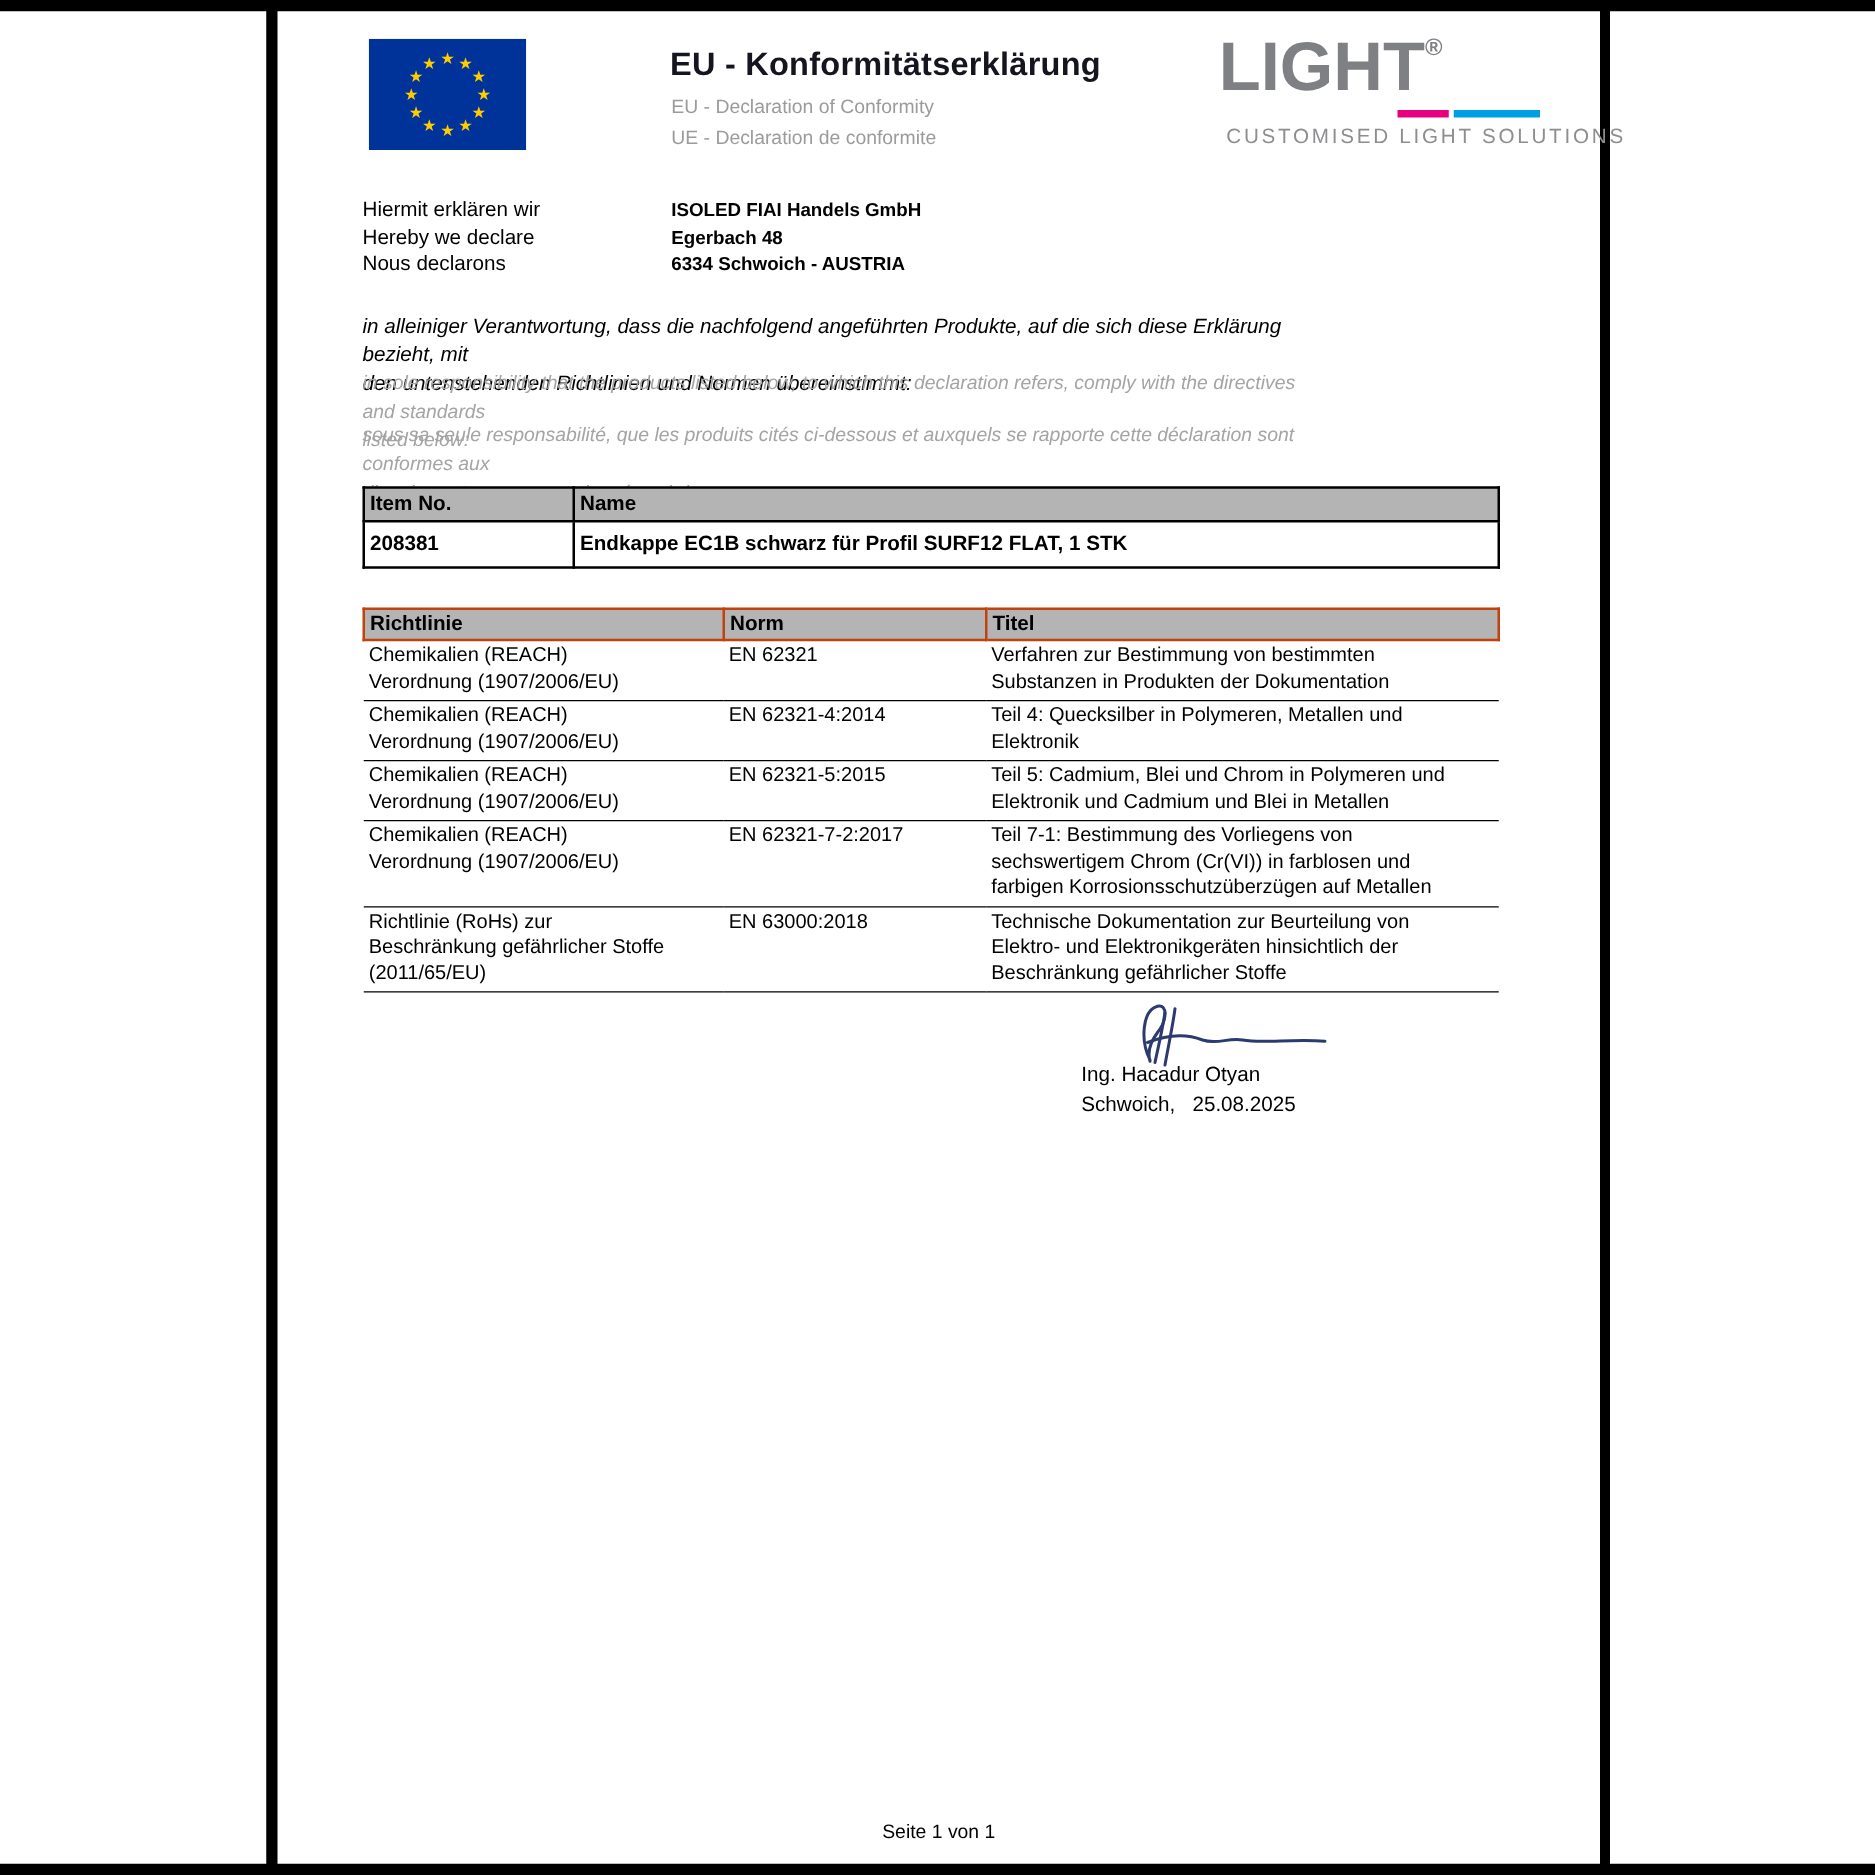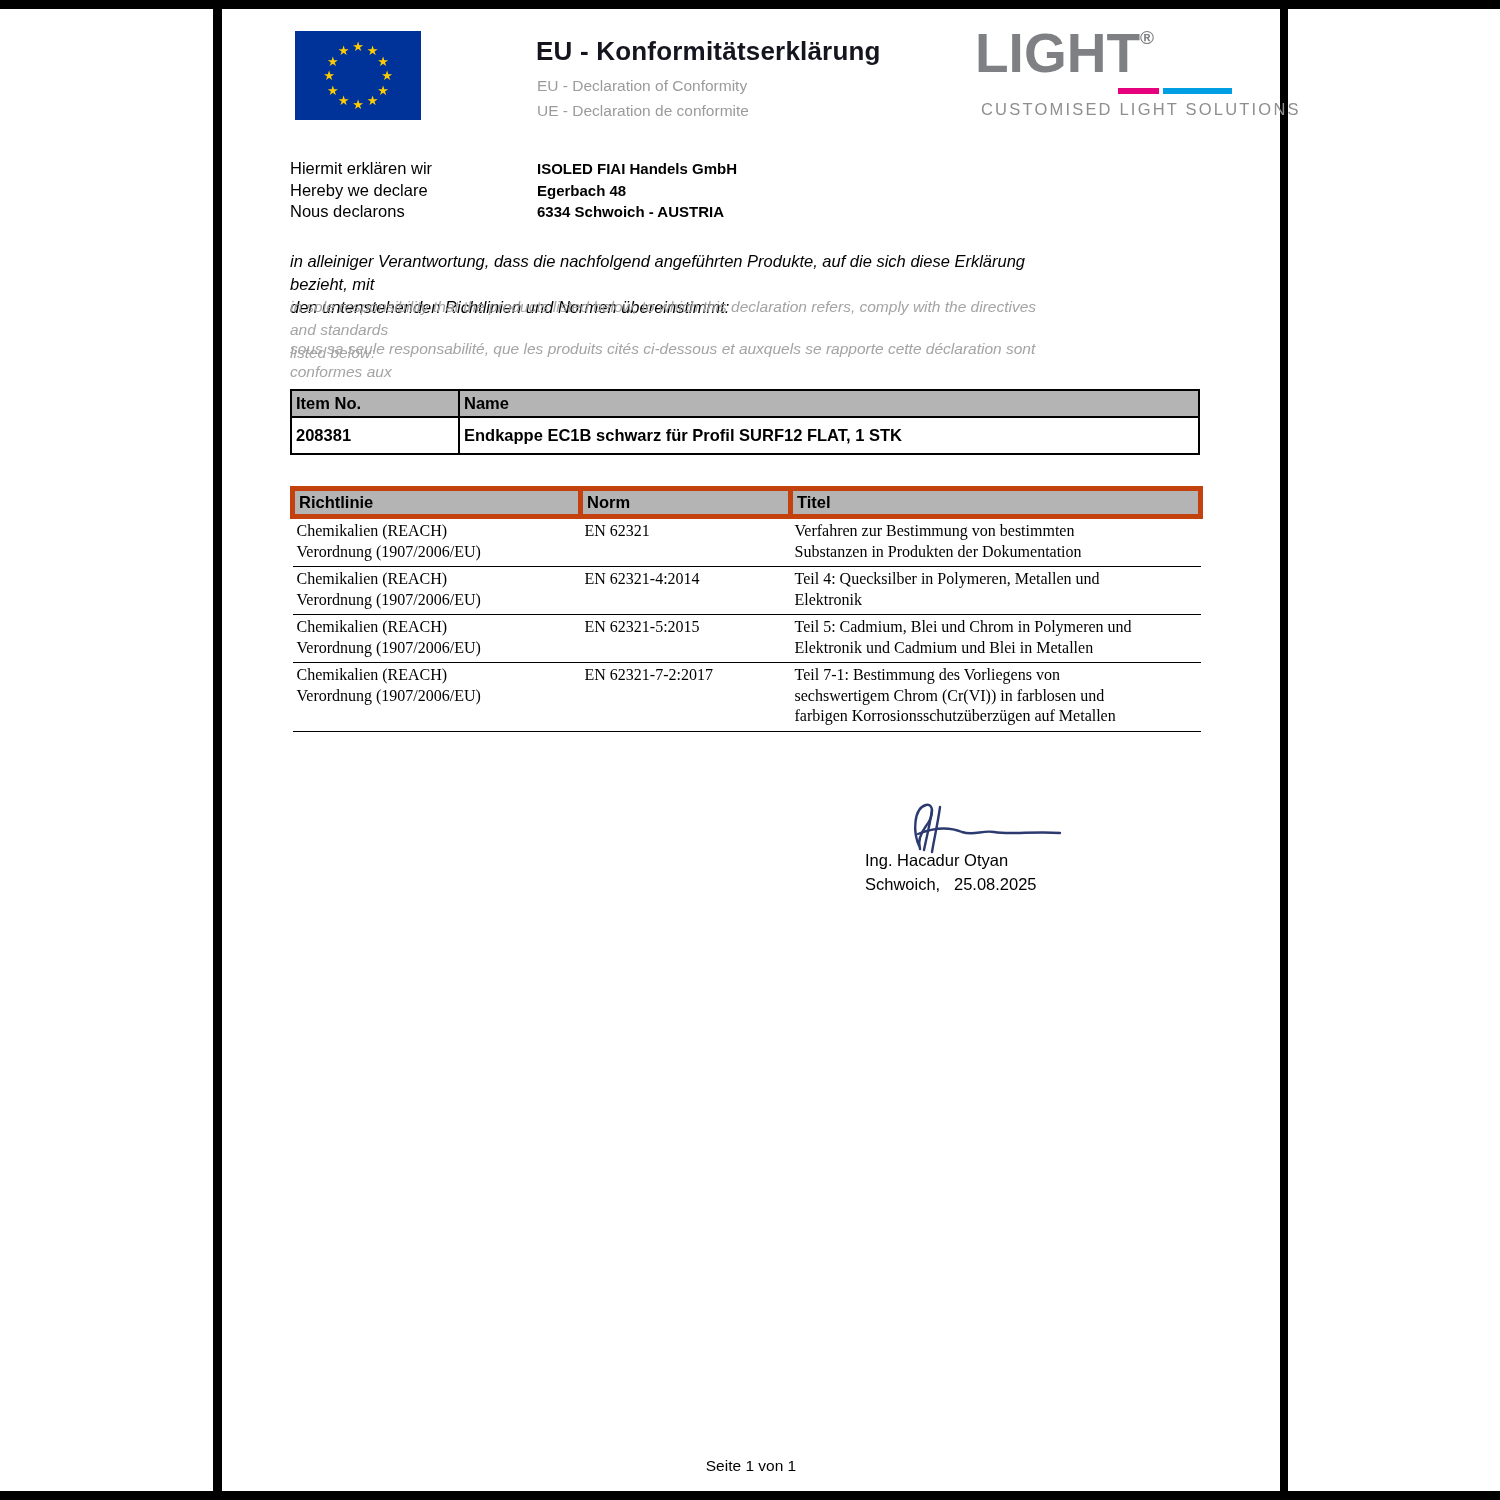--- a/index.html
+++ b/index.html
@@ -38,23 +38,23 @@
   .stmt-en { top:295px; } .stmt-fr { top:337px; }
 
   
   table { border-collapse:collapse; table-layout:fixed; }
   .item-table { left:290px; top:389px; width:908px; }
   .item-table th, .item-table td { border:2px solid #000; text-align:left; padding:0 4px; font-size:16.5px; }
   .item-table th { background:#b4b4b4; height:27px; }
   .item-table td { height:37px; font-weight:bold; }
 
   .dir-table { left:290px; top:486px; width:908px; }
-  .dir-table th { border:5px solid #c2410c; background:#b4b4b4; text-align:left; padding:2px 4px; font-size:16.5px; height:25px; }
+  .dir-table th { border:2px solid #c2410c; background:#b4b4b4; text-align:left; padding:2px 4px; font-size:16.5px; height:25px; }
   .dir-table td { border:none; border-bottom:1.5px solid #000; vertical-align:top;
-                  padding:2px 4px 4px 4px; font-size:16px; line-height:20.5px; white-space:pre-line;font-family:Liberation Serif, serif; }
+                  padding:2px 4px 4px 4px; font-size:16px; line-height:20.5px; white-space:pre-line; }
 
   
   .sig-svg { left:868px; top:798px; }
   .sig-name { left:865px; top:851px; font-size:16.5px; }
   .sig-date { left:865px; top:875px; font-size:16.5px; white-space:pre; }
 
   
   .footer { left:215px; top:1457px; width:1072px; text-align:center; font-size:15.5px; }
 </style>
 </head>
@@ -161,20 +161,29 @@
 Elektronik und Cadmium und Blei in Metallen</td>
   </tr>
   <tr>
     <td>Chemikalien (REACH)
 Verordnung (1907/2006/EU)</td>
     <td>EN 62321-7-2:2017</td>
     <td>Teil 7-1: Bestimmung des Vorliegens von
 sechswertigem Chrom (Cr(VI)) in farblosen und
 farbigen Korrosionsschutzüberzügen auf Metallen</td>
   </tr>
+  <tr>
+    <td>Richtlinie (RoHs) zur
+Beschränkung gefährlicher Stoffe
+(2011/65/EU)</td>
+    <td>EN 63000:2018</td>
+    <td>Technische Dokumentation zur Beurteilung von
+Elektro- und Elektronikgeräten hinsichtlich der
+Beschränkung gefährlicher Stoffe</td>
+  </tr>
 </tbody>
   </table>
 
 <svg class="abs sig-svg" width="250" height="58" viewBox="0 0 250 58" xmlns="http://www.w3.org/2000/svg">
   <g fill="none" stroke="#2c3a70" stroke-width="2.4" stroke-linecap="round">
     <path d="M52,50 C44,34 46,10 58,7 C66,5 66,18 58,28 C52,36 50,44 52,51"></path>
     <path d="M64,12 C62,26 58,42 56,52"></path>
     <path d="M72,9 C70,24 66,42 64,54"></path>
     <path d="M50,36 C70,28 84,30 94,34 C106,38 114,32 126,34 C142,37 165,33 192,35"></path>
   </g>

